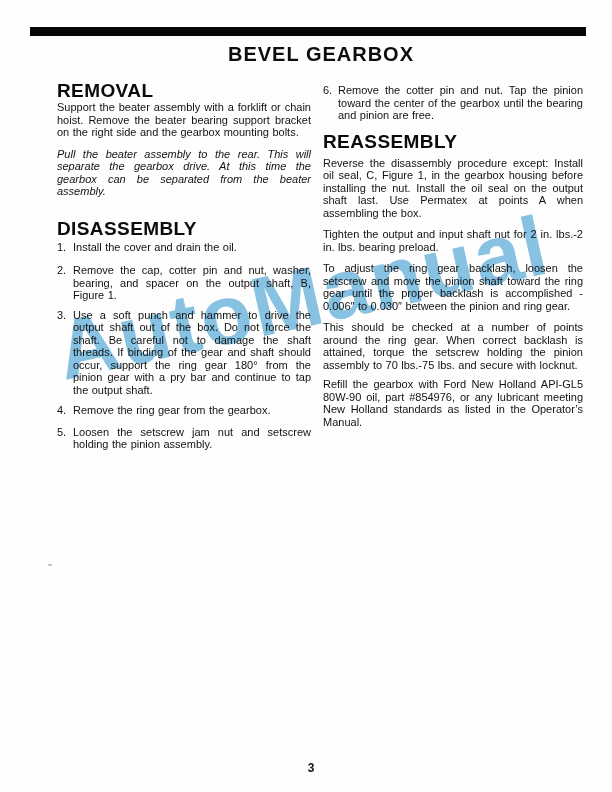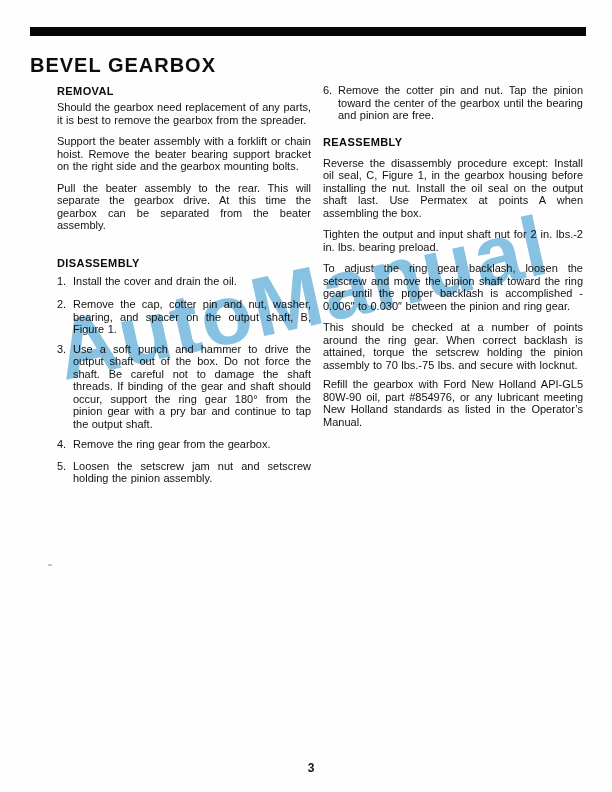--- a/index.html
+++ b/index.html
@@ -3,31 +3,31 @@
 <meta charset="utf-8">
 <style>
   html,body{margin:0;padding:0;background:#ffffff;}
   .page{
     position:relative;width:612px;height:792px;background:#fefefe;
     font-family:"Liberation Sans", sans-serif;color:#121212;overflow:hidden;
   }
   .scan-bar{position:absolute;left:30px;top:27px;width:556px;height:9px;background:#070707;z-index:3;}
   .speck{position:absolute;left:48px;top:564px;width:4px;height:2px;background:#c6c6c6;z-index:2;}
   .title{
-    position:absolute;left:0;right:0;top:54px;text-align:left;padding-left:30px;
+    position:absolute;left:0;right:0;top:43px;text-align:center;padding-left:30px;
     font-size:20px;font-weight:bold;letter-spacing:1px;color:#0d0d0d;z-index:2;
   }
   .col{position:absolute;z-index:2;font-size:11px;line-height:12.5px;word-spacing:0.4px;}
   .col-left{left:57px;top:84px;width:254px;}
   .col-right{left:323px;top:84px;width:260px;}
-  .heading{font-size:11px;line-height:14px;font-weight:bold;letter-spacing:0.4px;margin:0 0 3px 0;color:#0c0c0c;}
+  .heading{font-size:19px;line-height:14px;font-weight:bold;letter-spacing:0.4px;margin:0 0 3px 0;color:#0c0c0c;}
   .heading.mt{margin-top:24px;margin-bottom:5px;}
   .heading.mt-r{margin-top:13px;margin-bottom:8px;}
   .para{margin:0 0 9px 0;text-align:justify;}
-  .para.last{margin-bottom:18px;}
+  .para.last{margin-bottom:18px;font-style:italic;}
   .step{display:flex;margin:0;}
   .step .num{flex:none;width:16px;}
   .col-right .step .num{width:15px;}
   .step .stext{flex:1;text-align:justify;}
   .m11{margin-top:11px;} .m7{margin-top:7px;} .m8{margin-top:8px;} .m9{margin-top:9px;}
   .r-para{margin:0 0 9px 0;text-align:justify;}
   .r-para.tight{margin-bottom:7px;}
   .r-para.last{margin-bottom:15px;}
   .watermark{
     position:absolute;left:58px;top:312px;height:80px;line-height:80px;z-index:1;
@@ -46,21 +46,20 @@
 
   <div class="scan-bar"></div>
   <div class="speck"></div>
 
   <div class="watermark" style="color: rgb(135, 194, 226);">AutoManual</div>
 
   <div class="title">BEVEL GEARBOX</div>
 
   <div class="col col-left">
     <div class="heading">REMOVAL</div>
-    <p class="para">Should the gearbox need replacement of any parts, it is best to remove the gearbox from the spreader.</p>
     <p class="para">Support the beater assembly with a forklift or chain hoist. Remove the beater bearing support bracket on the right side and the gearbox mounting bolts.</p>
     <p class="para last">Pull the beater assembly to the rear. This will separate the gearbox drive. At this time the gearbox can be separated from the beater assembly.</p>
 
     <div class="heading mt">DISASSEMBLY</div>
 
     <div class="step">
       <span class="num">1.</span>
       <span class="stext">Install the cover and drain the oil.</span>
     </div>
     <div class="step m11">

